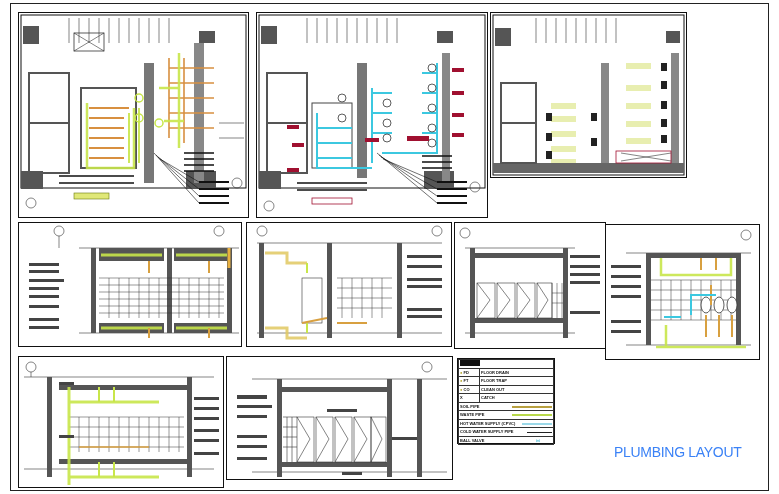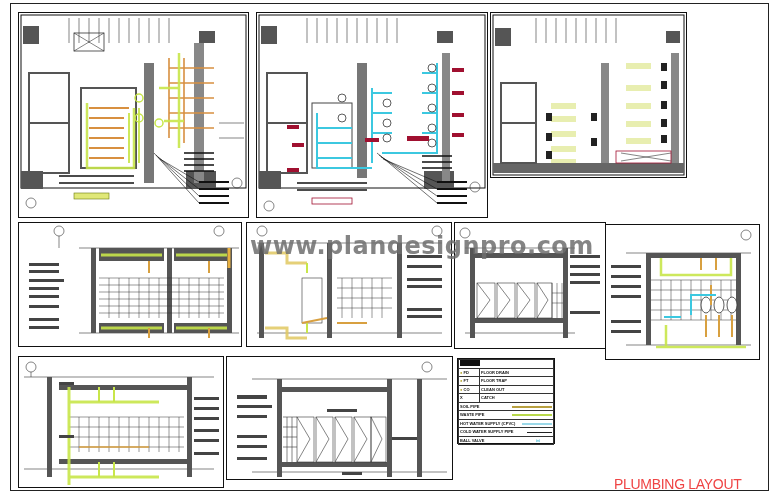--- a/index.html
+++ b/index.html
@@ -1,21 +1,21 @@
 <!DOCTYPE html>
 <html><head>
 <meta charset="utf-8">
 <style>
   html,body{margin:0;padding:0;background:#fff;}
   body{width:779px;height:494px;position:relative;overflow:hidden;font-family:"Liberation Sans",sans-serif;}
   .sheet{position:absolute;left:0;top:0;width:779px;height:494px;background:#fff;}
   .outer{position:absolute;left:10px;top:3px;width:757px;height:486px;border:1px solid #222;}
   .panel{position:absolute;border:1px solid #111;background:#fff;overflow:hidden;}
   .panel svg{position:absolute;left:0;top:0;width:100%;height:100%;}
-  .title{position:absolute;left:614px;top:476px;font-size:14px;letter-spacing:-0.3px;color:#ef4444;}
+  .title{position:absolute;left:614px;top:444px;font-size:14px;letter-spacing:-0.3px;color:#3b82f6;}
   .watermark{position:absolute;left:250px;top:232px;font-size:24px;font-weight:bold;color:rgba(110,110,110,0.85);letter-spacing:0.5px;font-family:"DejaVu Sans",sans-serif;}
   .legend{position:absolute;left:457px;top:358px;width:96px;height:84px;border:1px solid #111;background:#fff;}
   .legend table{border-collapse:collapse;width:100%;font-size:4px;}
   .legend td{border:1px solid #333;height:7.5px;padding:0 1px;color:#111;font-weight:bold;white-space:nowrap;}
   .lg-head{background:#111;color:#fff;width:20px;display:inline-block;height:6px;}
   .swatch{display:inline-block;width:40px;height:2px;vertical-align:middle;}
 </style>
 </head>
 <body>
 
@@ -357,15 +357,14 @@
       <tr>
             <td colspan="2"><span>COLD WATER SUPPLY PIPE</span> <span class="swatch" style="background:#222;height:1px;float:right;margin-top:3px;width:25px;"></span></td>
           </tr>
       <tr>
             <td colspan="2"><span>BALL VALVE</span> <span style="float:right;color:#58c0d8;margin-right:12px;">⋈</span></td>
           </tr>
     </tbody>
       </table>
   </div>
 
-  <div class="watermark">www.plandesignpro.com</div>
   <div class="title">PLUMBING LAYOUT</div>
 </div>
 
 </body></html>

